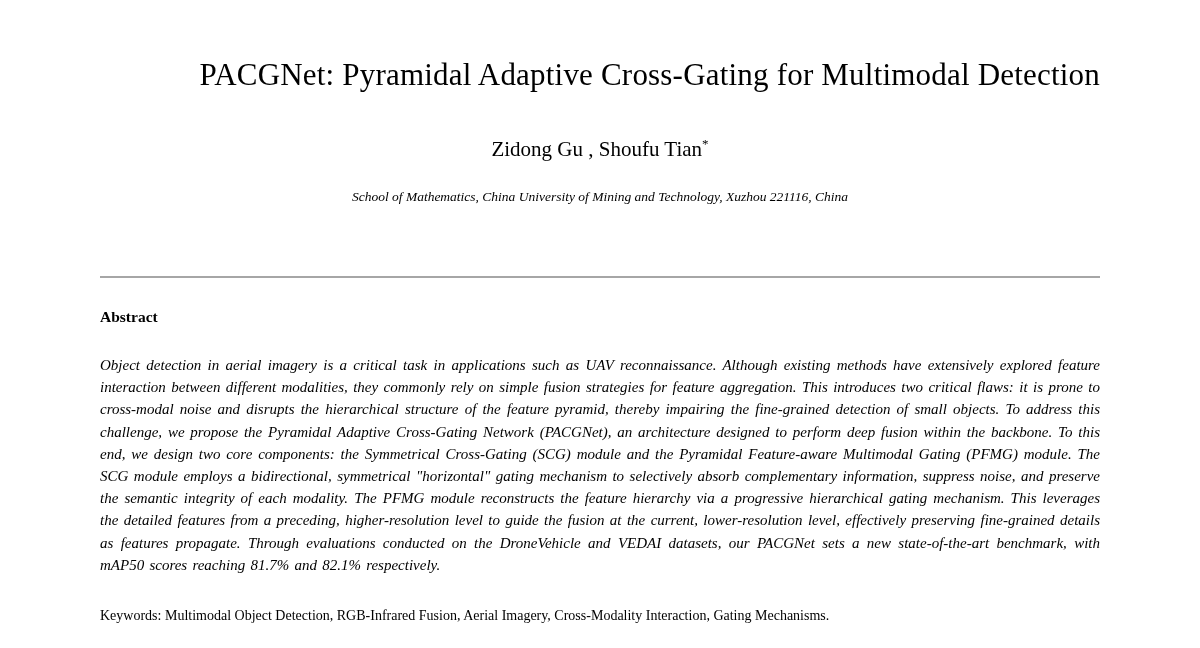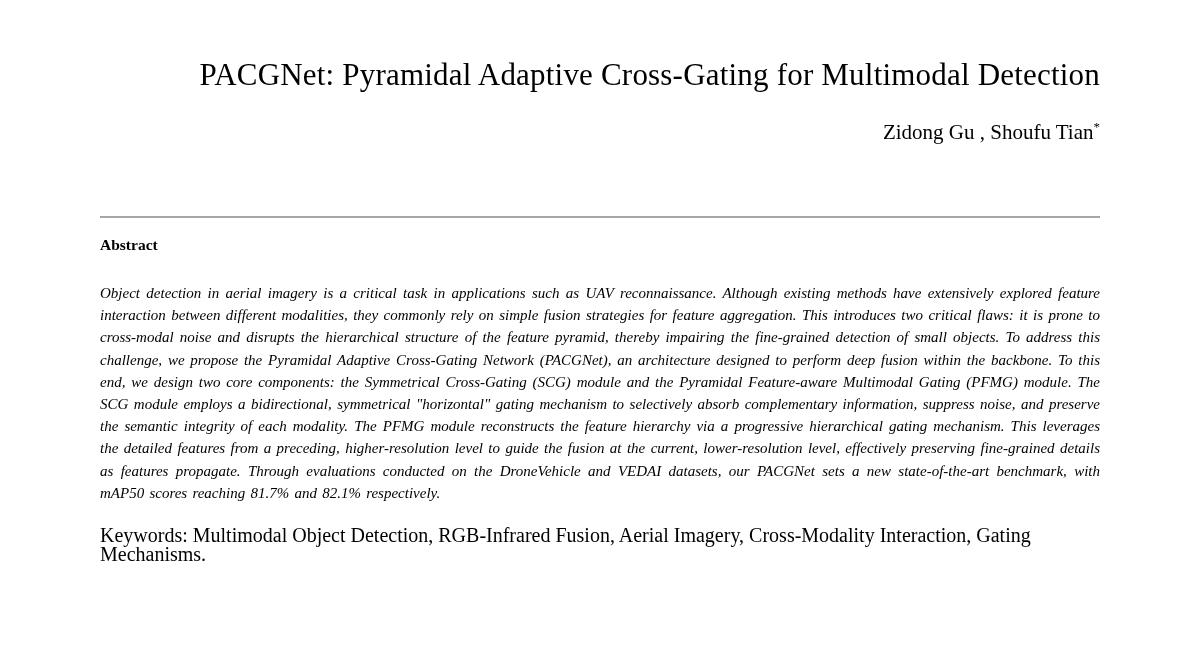--- a/index.html
+++ b/index.html
@@ -20,71 +20,72 @@
   }
   .title {
     margin-top: 57px;
     font-size: 31px;
     line-height: 36px;
     text-align: right;
     font-weight: normal;
     letter-spacing: 0.2px;
   }
   .authors {
-    margin-top: 25px;
+    margin-top: 42px;
     font-size: 21px;
     line-height: 28px;
-    text-align: right;
+    text-align: center;
   }
   .authors sup {
     font-size: 13px;
     line-height: 0;
   }
   .affiliation {
     margin-top: 25px;
     font-size: 13.5px;
     line-height: 18px;
     font-style: italic;
     text-align: center;
   }
   .rule {
     margin-top: 70px;
     height: 2px;
     background: #a6a6a6;
     border: none;
     width: 100%;
   }
   .abstract-heading {
-    margin-top: 17px;
+    margin-top: 29px;
     font-size: 15.5px;
     line-height: 20px;
     font-weight: bold;
   }
   .abstract-body {
     margin-top: 27px;
     font-size: 15px;
     line-height: 22.2px;
     text-align: justify;
     word-spacing: 1.5px;
     font-style: italic;
   }
   .keywords {
-    margin-top: 22px;
-    font-size: 20px;
+    margin-top: 30px;
+    font-size: 14px;
     line-height: 19px;
   }
 </style>
 </head>
 <body>
 
 <div class="page">
   <h1 class="title">PACGNet: Pyramidal Adaptive Cross-Gating for Multimodal Detection</h1>
 
   <div class="authors"><span>Zidong Gu , Shoufu Tian</span><sup>*</sup></div>
 
+  <div class="affiliation">School of Mathematics, China University of Mining and Technology, Xuzhou 221116, China</div>
 
   <hr class="rule">
 
   <div class="abstract-heading">Abstract</div>
 
   <div class="abstract-body">Object detection in aerial imagery is a critical task in applications such as UAV reconnaissance. Although existing methods have extensively explored feature interaction between different modalities, they commonly rely on simple fusion strategies for feature aggregation. This introduces two critical flaws: it is prone to cross-modal noise and disrupts the hierarchical structure of the feature pyramid, thereby impairing the fine-grained detection of small objects. To address this challenge, we propose the Pyramidal Adaptive Cross-Gating Network (PACGNet), an architecture designed to perform deep fusion within the backbone. To this end, we design two core components: the Symmetrical Cross-Gating (SCG) module and the Pyramidal Feature-aware Multimodal Gating (PFMG) module. The SCG module employs a bidirectional, symmetrical "horizontal" gating mechanism to selectively absorb complementary information, suppress noise, and preserve the semantic integrity of each modality. The PFMG module reconstructs the feature hierarchy via a progressive hierarchical gating mechanism. This leverages the detailed features from a preceding, higher-resolution level to guide the fusion at the current, lower-resolution level, effectively preserving fine-grained details as features propagate. Through evaluations conducted on the DroneVehicle and VEDAI datasets, our PACGNet sets a new state-of-the-art benchmark, with mAP50 scores reaching 81.7% and 82.1% respectively.</div>
 
   <div class="keywords">Keywords: Multimodal Object Detection, RGB-Infrared Fusion, Aerial Imagery, Cross-Modality Interaction, Gating Mechanisms.</div>
 </div>
 

